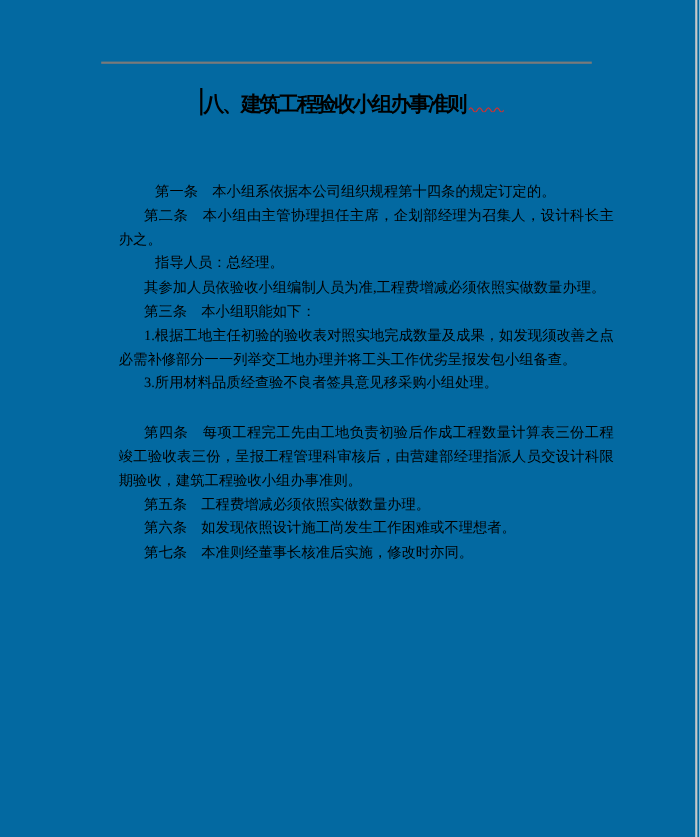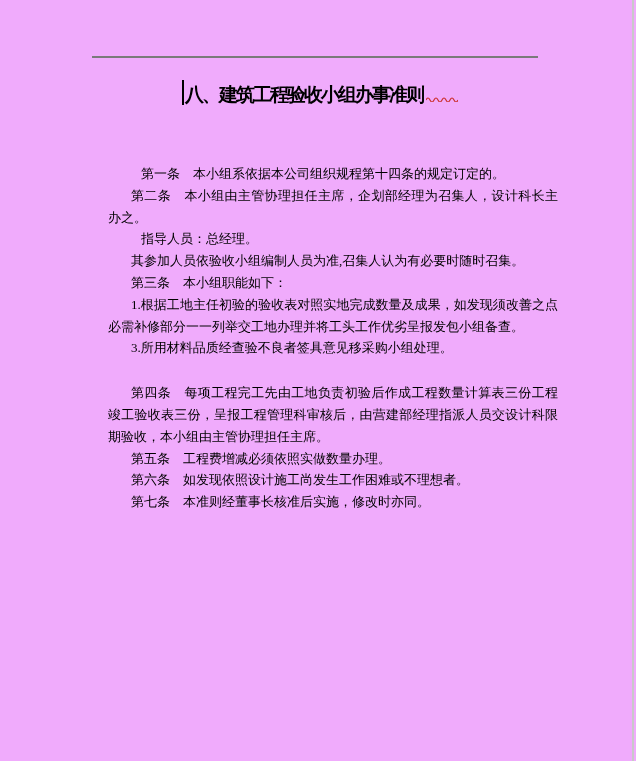--- a/index.html
+++ b/index.html
@@ -1,17 +1,17 @@
 <!DOCTYPE html>
 <html><head>
 <meta charset="utf-8">
 <style>
   html,body { margin:0; padding:0; background:#ffffff; }
   .page {
-    position:relative; width:636px; height:761px; background:#f0abfc;
+    position:relative; width:636px; height:761px; background:#0369a1;
     color:#000000; overflow:hidden;
     font-family:"Liberation Serif","DejaVu Serif",serif;
   }
   .top-rule { position:absolute; left:92px; top:56px; width:446px; height:2px; background:#7a7a7a; }
   .right-edge { position:absolute; left:632px; top:0; width:2px; height:761px; background:#c9c9c9; }
   .title-row {
     position:absolute; left:95px; top:80px; width:450px;
     text-align:center; white-space:nowrap;
     font-weight:bold; font-size:19px; letter-spacing:-2px;
   }
@@ -37,24 +37,24 @@
   <div class="title-row">
     <span class="caret"></span><span>八、建筑工程验收小组办事准则</span><svg class="squiggle" width="32" height="7" xmlns="http://www.w3.org/2000/svg">
         <path d="M0 5 q2 -4 4 0 t4 0 t4 0 t4 0 t4 0 t4 0 t4 0 t4 0" fill="none" stroke="#cc3333" stroke-width="1.2"></path>
       </svg>
   </div>
 
   <div class="body-text">
     <p class="para ind-lg">第一条　本小组系依据本公司组织规程第十四条的规定订定的。</p>
     <p class="para ind-sm">第二条　本小组由主管协理担任主席，企划部经理为召集人，设计科长主办之。</p>
     <p class="para ind-lg">指导人员：总经理。</p>
-    <p class="para ind-sm">其参加人员依验收小组编制人员为准,召集人认为有必要时随时召集。</p>
+    <p class="para ind-sm">其参加人员依验收小组编制人员为准,工程费增减必须依照实做数量办理。</p>
     <p class="para ind-sm">第三条　本小组职能如下：</p>
     <p class="para ind-sm">1.根据工地主任初验的验收表对照实地完成数量及成果，如发现须改善之点必需补修部分一一列举交工地办理并将工头工作优劣呈报发包小组备查。</p>
     <p class="para ind-sm">3.所用材料品质经查验不良者签具意见移采购小组处理。</p>
     <div class="spacer"></div>
-    <p class="para ind-sm">第四条　每项工程完工先由工地负责初验后作成工程数量计算表三份工程竣工验收表三份，呈报工程管理科审核后，由营建部经理指派人员交设计科限期验收，本小组由主管协理担任主席。</p>
+    <p class="para ind-sm">第四条　每项工程完工先由工地负责初验后作成工程数量计算表三份工程竣工验收表三份，呈报工程管理科审核后，由营建部经理指派人员交设计科限期验收，建筑工程验收小组办事准则。</p>
     <p class="para ind-sm">第五条　工程费增减必须依照实做数量办理。</p>
     <p class="para ind-sm">第六条　如发现依照设计施工尚发生工作困难或不理想者。</p>
     <p class="para ind-sm">第七条　本准则经董事长核准后实施，修改时亦同。</p>
   </div>
 
 </div>
 
 </body></html>

